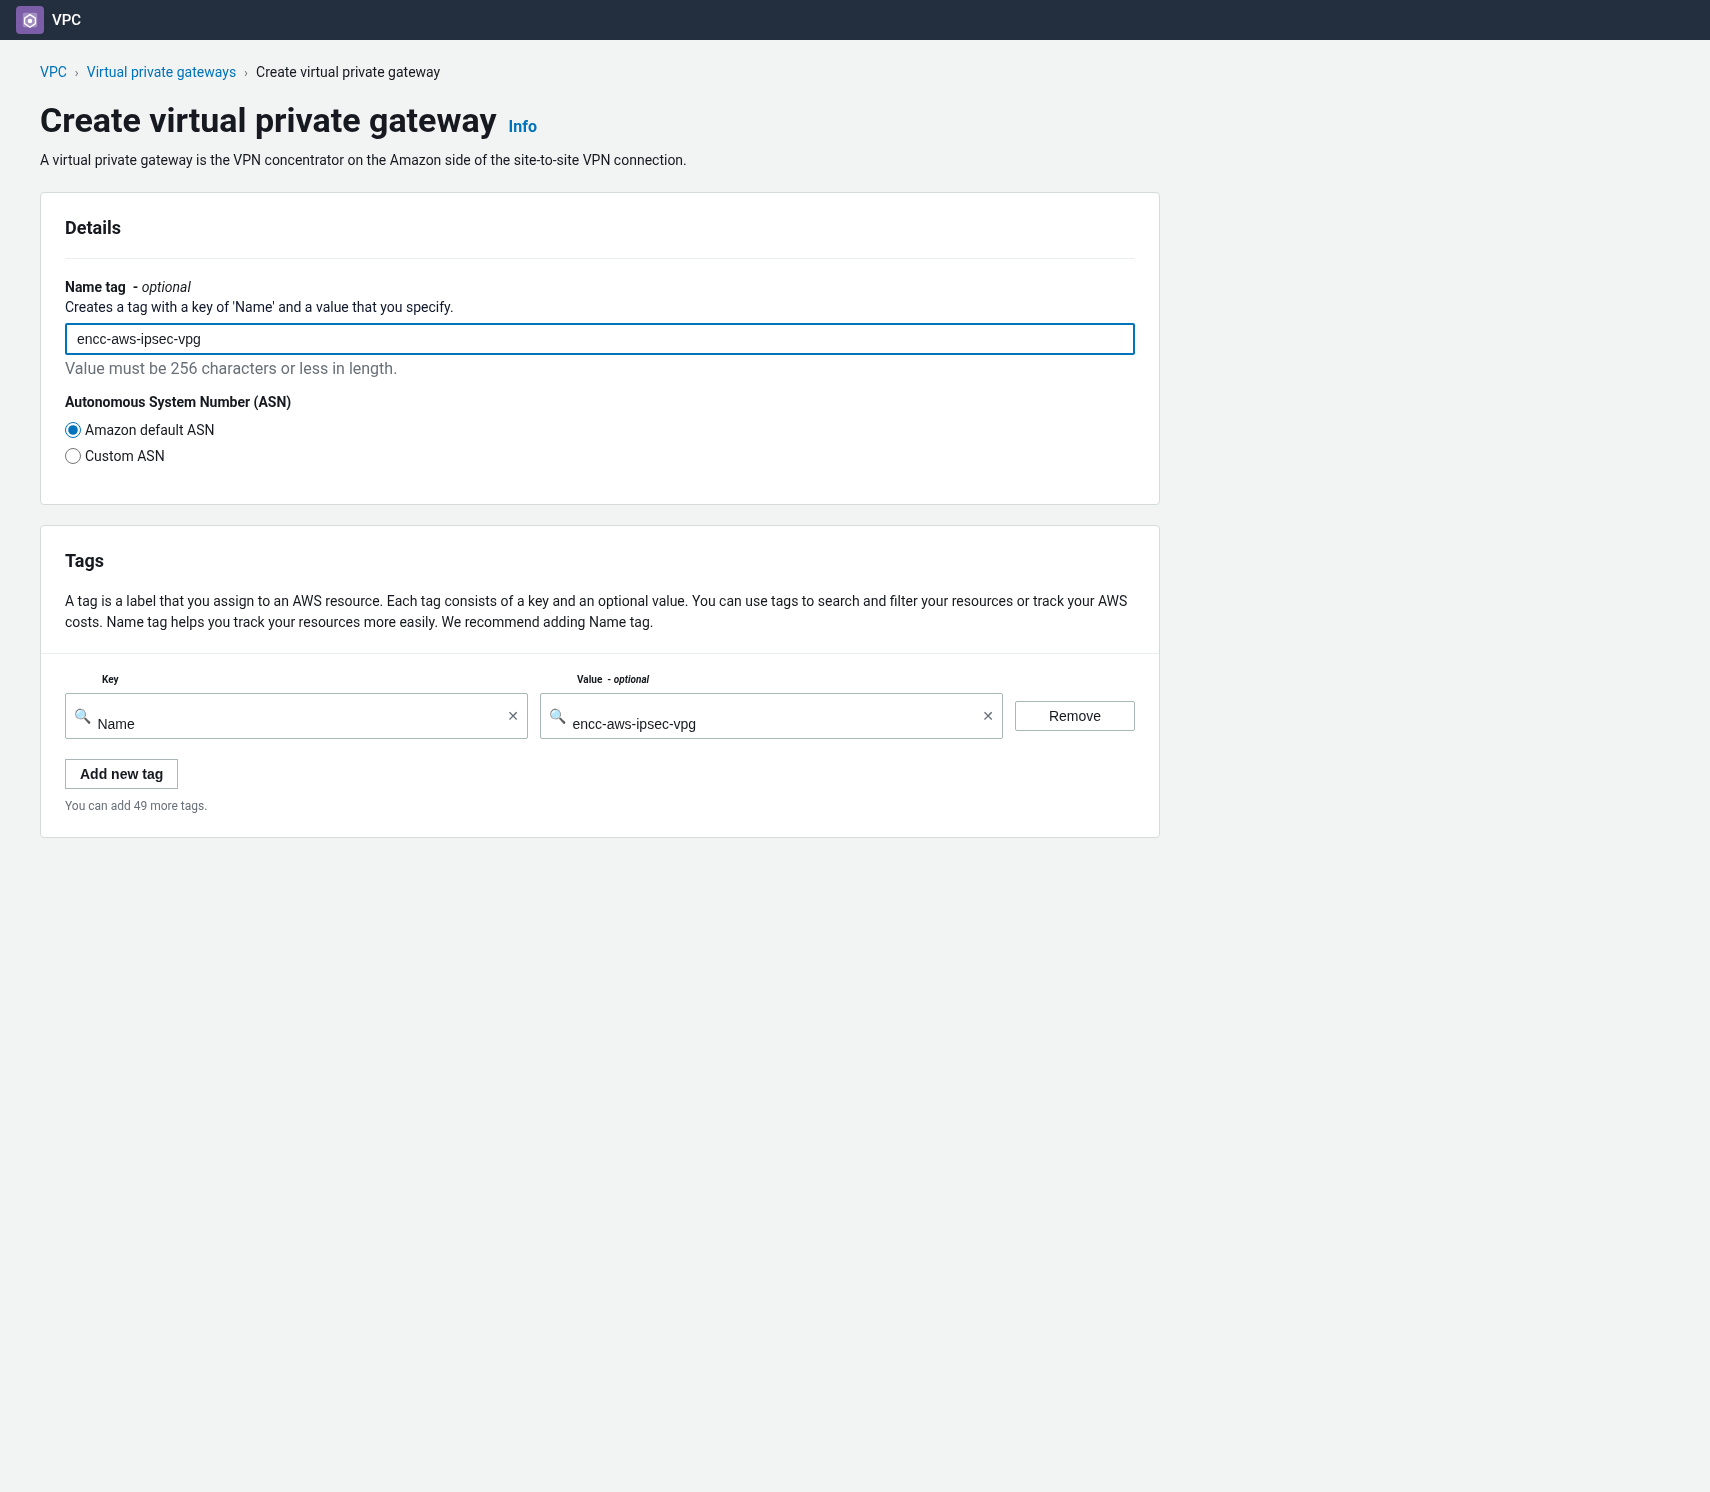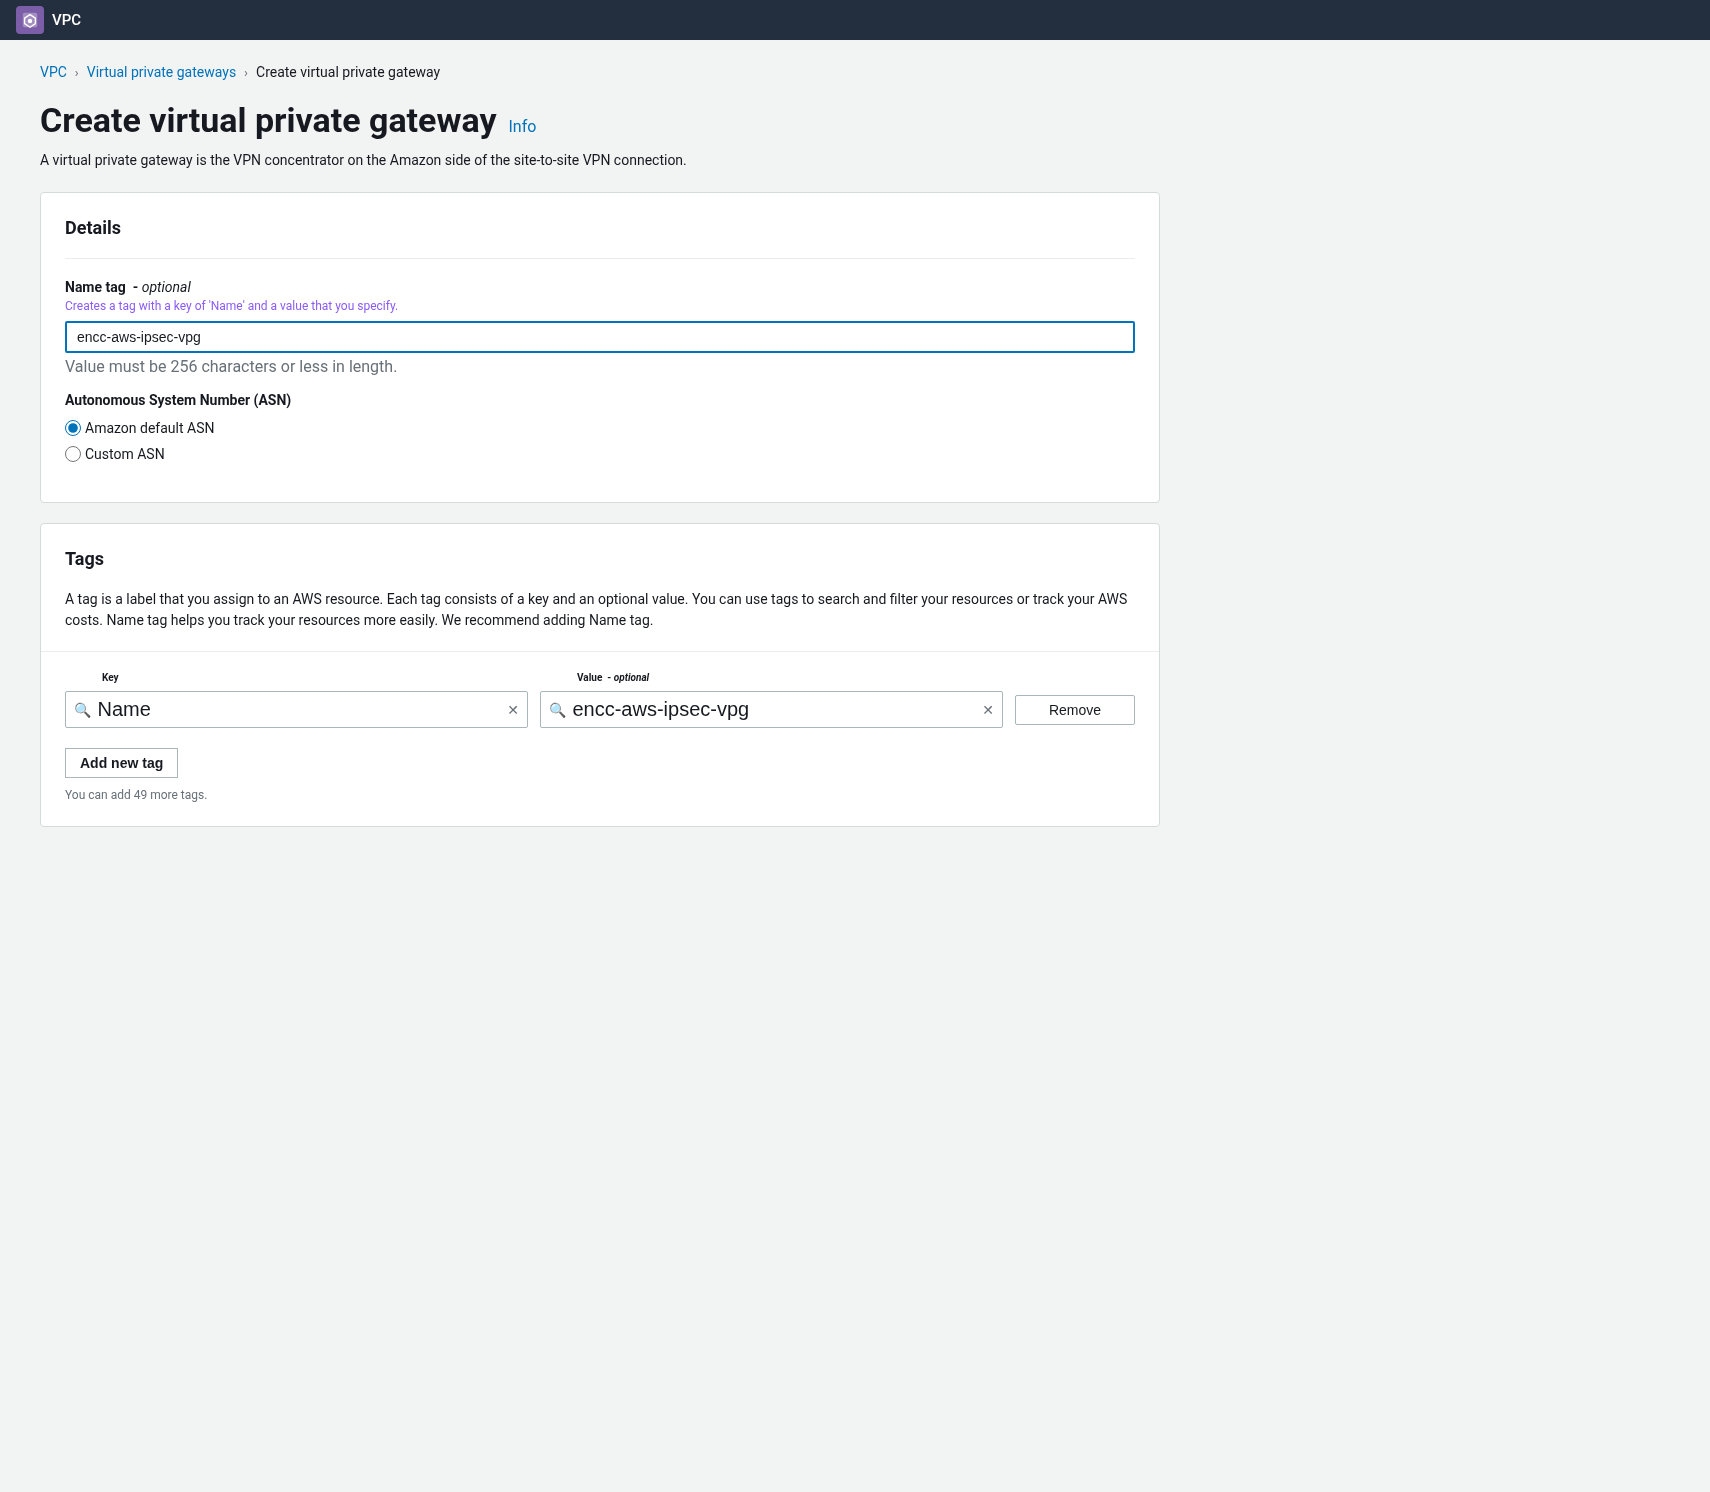--- a/index.html
+++ b/index.html
@@ -74,21 +74,21 @@
       gap: 12px;
     }
     .page-title {
       font-size: 34px;
       font-weight: 700;
       color: #16191f;
     }
     .info-link {
       color: #0073bb;
       font-size: 16px;
-      font-weight: 400;
+      font-weight: 700;
       text-decoration: none;
       cursor: pointer;
     }
 
     .page-description {
       font-size: 14px;
       color: #16191f;
       margin-bottom: 24px;
     }
 
@@ -124,22 +124,22 @@
       font-weight: 700;
       color: #16191f;
       margin-bottom: 4px;
     }
     .field-label em {
       font-weight: 400;
       font-style: italic;
     }
 
     .field-hint {
-      font-size: 12px;
-      color: #8b5cf6;
+      font-size: 14px;
+      color: #0f172a;
       margin-bottom: 8px;
     }
 
     .text-input {
       width: 100%;
       border: 2px solid #0073bb;
       border-radius: 2px;
       padding: 6px 10px;
       font-size: 14px;
       color: #16191f;
@@ -218,24 +218,25 @@
     }
     .tag-input-wrapper .search-icon {
       color: #687078;
       font-size: 14px;
       flex-shrink: 0;
     }
     .tag-input {
       flex: 1;
       border: none;
       outline: none;
-      font-size: 20px;
+      font-size: 14px;
       padding: 6px 0;
       color: #16191f;
       background: transparent;
+      margin-top: 16px;
     }
     .tag-clear-btn {
       background: none;
       border: none;
       cursor: pointer;
       color: #687078;
       font-size: 14px;
       padding: 0;
       display: flex;
       align-items: center;

